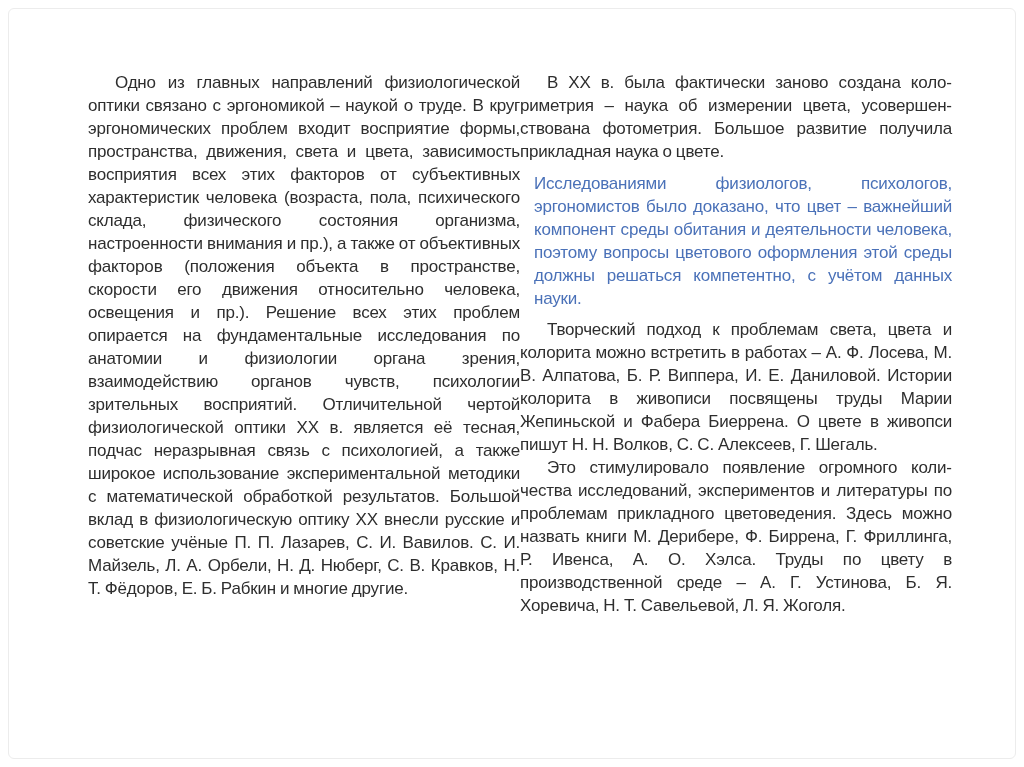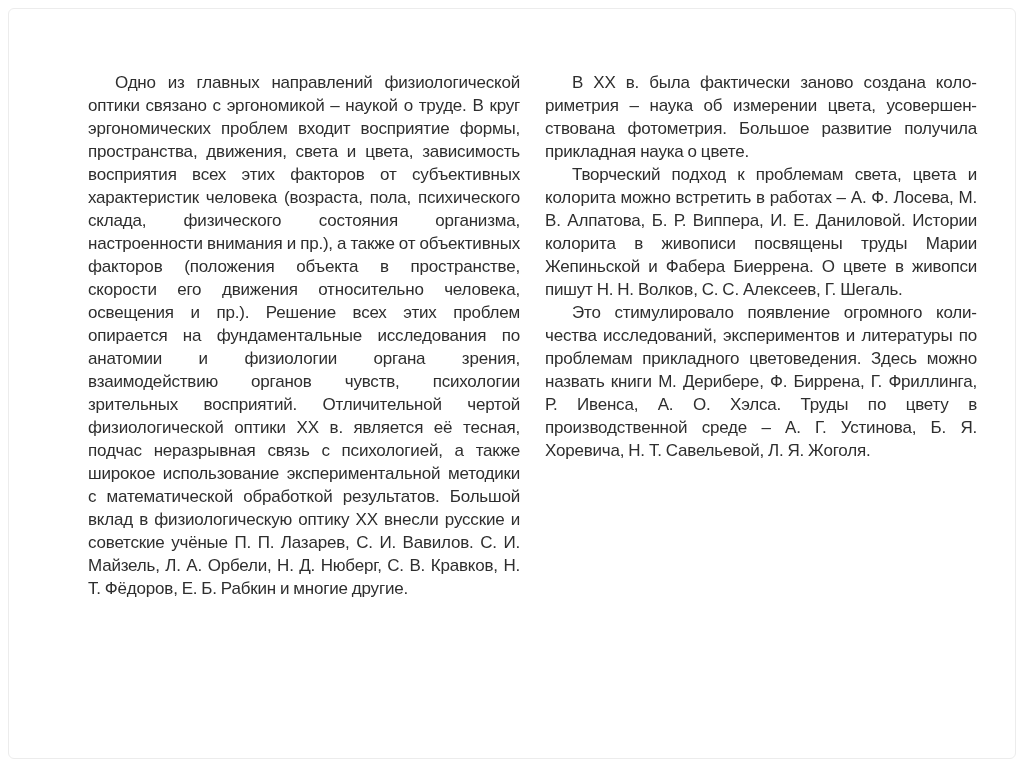--- a/index.html
+++ b/index.html
@@ -20,21 +20,20 @@
     border: 1px solid var(--border-color, #ececec);
     border-radius: 6px;
     pointer-events: none;
   }
   .columns {
     position: absolute;
     left: 88px;
     top: 71px;
     width: 889px;
     display: flex;
-    gap: 25px;
   }
   .column {
     width: 432px;
     flex: 0 0 432px;
   }
   .para {
     margin: 0;
     font-size: 17px;
     line-height: 23px;
     color: var(--text-color, #2e2e2e);
@@ -56,16 +55,17 @@
 <body>
 
 <div class="page-border"></div>
 
 <div class="columns">
   <div class="column">
     <p class="para indent">Одно из главных направлений физиологи­ческой оптики связано с эргономикой – наукой о труде. В круг эргономических проблем входит восприятие формы, пространства, движения, света и цвета, зависимость восприятия всех этих факто­ров от субъективных характеристик человека (воз­раста, пола, психического склада, физического состояния организма, настроенности внимания и пр.), а также от объективных факторов (положе­ния объекта в пространстве, скорости его движения относительно человека, освещения и пр.). Решение всех этих проблем опирается на фундаментальные исследования по анатомии и физиологии органа зрения, взаимодействию органов чувств, психо­логии зрительных восприятий. Отличительной чертой физиологической оптики XX в. является её тесная, подчас неразрывная связь с психоло­гией, а также широкое использование эксперимен­тальной методики с математической обработкой результатов. Большой вклад в физиологическую оптику XX внесли русские и советские учёные П. П. Лазарев, С. И. Вавилов. С. И. Майзель, Л. А. Орбели, Н. Д. Нюберг, С. В. Кравков, Н. Т. Фёдоров, Е. Б. Рабкин и многие другие.</p>
   </div>
   <div class="column">
     <p class="para indent">В XX в. была фактически заново создана коло­риметрия – наука об измерении цвета, усовершен­ствована фотометрия. Большое развитие получила прикладная наука о цвете.</p>
+    <p class="para highlight">Исследованиями физиологов, психологов, эргономистов было доказано, что цвет – важ­нейший компонент среды обитания и деятель­ности человека, поэтому вопросы цветового оформления этой среды должны решаться компетентно, с учётом данных науки.</p>
     <p class="para indent">Творческий подход к проблемам света, цвета и колорита можно встретить в работах – А. Ф. Лосева, М. В. Алпатова, Б. Р. Виппера, И. Е. Даниловой. Истории колорита в живописи посвящены труды Марии Жепиньской и Фабера Биеррена. О цвете в живопси пишут Н. Н. Волков, С. С. Алексеев, Г. Шегаль.</p>
     <p class="para indent">Это стимулировало появление огромного коли­чества исследований, экспериментов и литературы по проблемам прикладного цветоведения. Здесь можно назвать книги М. Дерибере, Ф. Биррена, Г. Фриллинга, Р. Ивенса, А. О. Хэлса. Труды по цвету в производственной среде – А. Г. Устинова, Б. Я. Хоревича, Н. Т. Савельевой, Л. Я. Жоголя.</p>
   </div>
 </div>
 
 </body></html>

